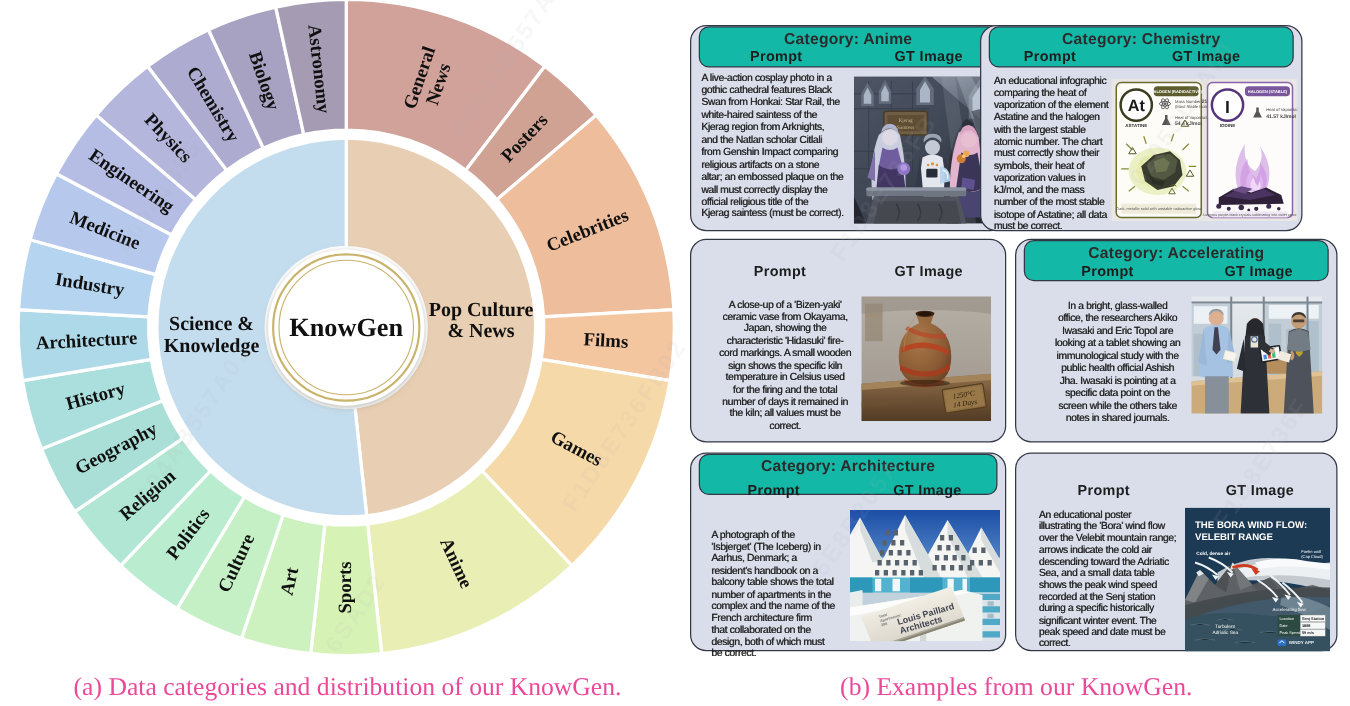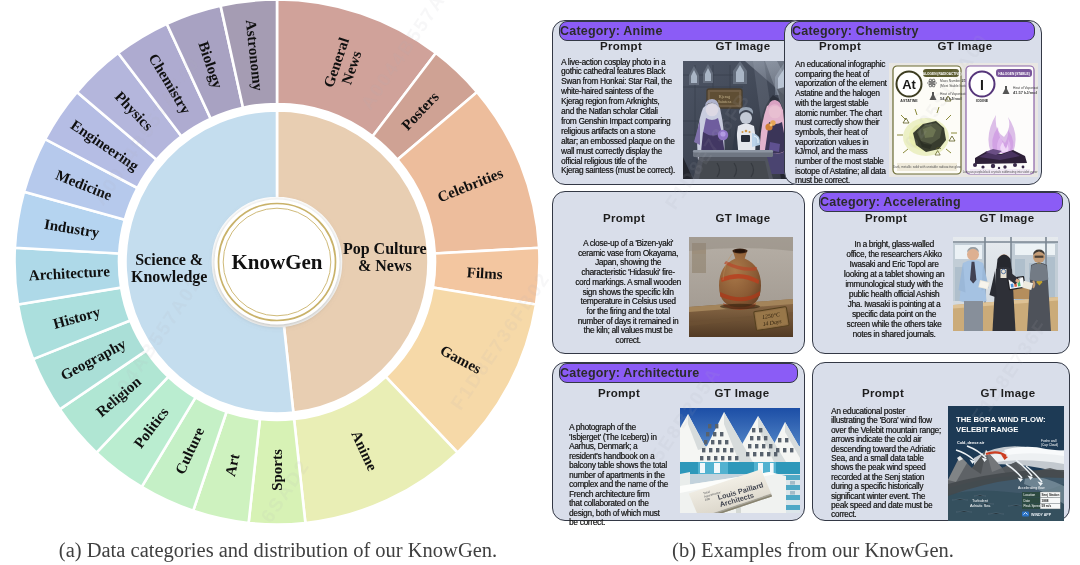--- a/index.html
+++ b/index.html
@@ -1,25 +1,25 @@
 <!DOCTYPE html>
 <html><head><meta charset="utf-8">
 <style>
 html,body{margin:0;padding:0;}
 body{width:1080px;height:565px;position:relative;background:#ffffff;overflow:hidden;
       font-family:"Liberation Sans",sans-serif;}
 .card{position:absolute;background:#d9deea;border:1.7px solid #333845;border-radius:13px;box-sizing:border-box;}
-.pill{position:absolute;left:6px;right:6px;top:0px;height:20px;background:#8b5cf6;border:1.7px solid #333845;
-      border-radius:8px;box-sizing:border-box;text-align:left;font-size:12.5px;font-weight:bold;color:#2b2b2b;
+.pill{position:absolute;left:6px;right:6px;top:0px;height:33px;background:#14b8a6;border:1.7px solid #333845;
+      border-radius:8px;box-sizing:border-box;text-align:center;font-size:12.5px;font-weight:bold;color:#2b2b2b;
       line-height:18px;letter-spacing:0.2px;}
 .colhead{position:absolute;width:100px;text-align:center;font-size:11.5px;font-weight:bold;color:#1d1d1d;letter-spacing:0.3px;}
 .prompt{position:absolute;width:122px;font-size:8.3px;color:#222;letter-spacing:-0.3px;text-shadow:0.3px 0 0 rgba(34,34,34,0.75);}
 .gtimg{position:absolute;overflow:hidden;}
 .gtimg svg{display:block;}
-.caption{position:absolute;font-family:"Liberation Serif",serif;font-size:20.5px;color:#404040;text-align:center;line-height:24px;}
+.caption{position:absolute;font-family:"Liberation Serif",serif;font-size:20.5px;color:#ec4899;text-align:center;line-height:24px;}
 .wm{position:absolute;font-size:19px;color:rgba(172,176,184,0.10);transform:rotate(-56deg);font-weight:bold;letter-spacing:2px;white-space:nowrap;z-index:50;}
 </style></head>
 <body>
 <svg xmlns="http://www.w3.org/2000/svg" viewBox="0 0 556 540" width="556" height="540" style="position:absolute;left:0;top:0;">
 <defs>
       <filter id="csh" x="-30%" y="-30%" width="160%" height="160%">
         <feDropShadow dx="0" dy="1.5" stdDeviation="2.5" flood-color="#8a8a84" flood-opacity="0.6"></feDropShadow>
       </filter>
     </defs>
 <path d="M277.00,-0.50 A262.50,262.50 0 0 1 435.86,53.03 L372.62,136.22 A158.00,158.00 0 0 0 277.00,104.00 Z" fill="#d0a29a" stroke="#ffffff" stroke-width="2.6"></path>

